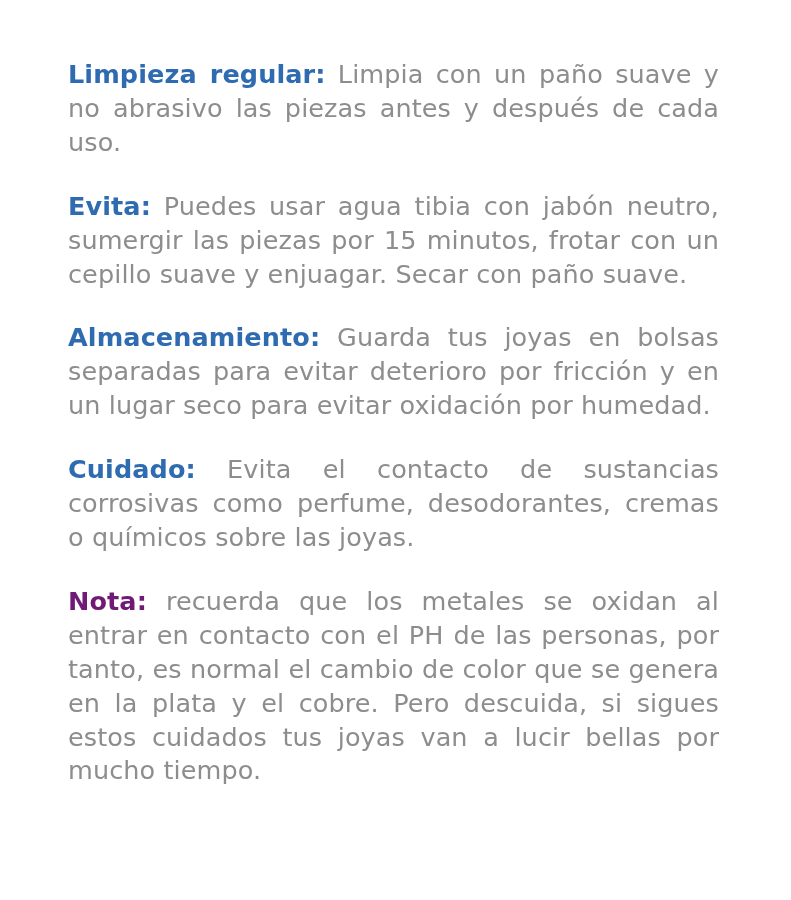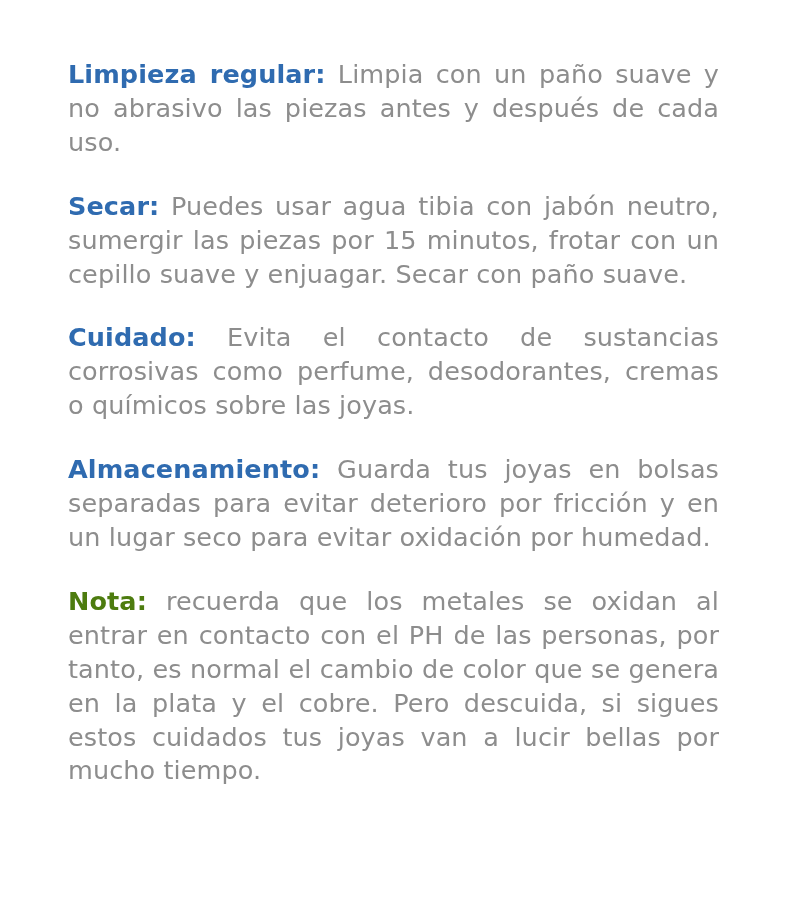--- a/index.html
+++ b/index.html
@@ -31,45 +31,45 @@
     letter-spacing: 0.1px;
   }
   .care-block:last-child {
     margin-bottom: 0;
   }
   .care-term {
     color: #2f6bb0;
     font-weight: 700;
   }
   .care-term.neutral {
-    color: #4d7c0f;
+    color: #701a75;
     font-weight: 700;
   }
   .care-body {
     color: #8d8d8d;
   }
 </style>
 </head>
 <body>
 
 <div class="page">
 
   <p class="care-block">
     <span class="care-term">Limpieza regular:</span><span class="care-body"> Limpia con un paño suave y no abrasivo las piezas antes y después de cada uso.</span>
   </p>
 
   <p class="care-block">
-    <span class="care-term">Secar:</span><span class="care-body"> Puedes usar agua tibia con jabón neutro, sumergir las piezas por 15 minutos, frotar con un cepillo suave y enjuagar. Secar con paño suave.</span>
+    <span class="care-term">Evita:</span><span class="care-body"> Puedes usar agua tibia con jabón neutro, sumergir las piezas por 15 minutos, frotar con un cepillo suave y enjuagar. Secar con paño suave.</span>
+  </p>
+
+  <p class="care-block">
+    <span class="care-term">Almacenamiento:</span><span class="care-body"> Guarda tus joyas en bolsas separadas para evitar deterioro por fricción y en un lugar seco para evitar oxidación por humedad.</span>
   </p>
 
   <p class="care-block">
     <span class="care-term">Cuidado:</span><span class="care-body"> Evita el contacto de sustancias corrosivas como perfume, desodorantes, cremas o químicos sobre las joyas.</span>
-  </p>
-
-  <p class="care-block">
-    <span class="care-term">Almacenamiento:</span><span class="care-body"> Guarda tus joyas en bolsas separadas para evitar deterioro por fricción y en un lugar seco para evitar oxidación por humedad.</span>
   </p>
 
   <p class="care-block">
     <span class="care-term neutral">Nota:</span><span class="care-body"> recuerda que los metales se oxidan al entrar en contacto con el PH de las personas, por tanto, es normal el cambio de color que se genera en la plata y el cobre. Pero descuida, si sigues estos cuidados tus joyas van a lucir bellas por mucho tiempo.</span>
   </p>
 
 </div>
 
 </body></html>

